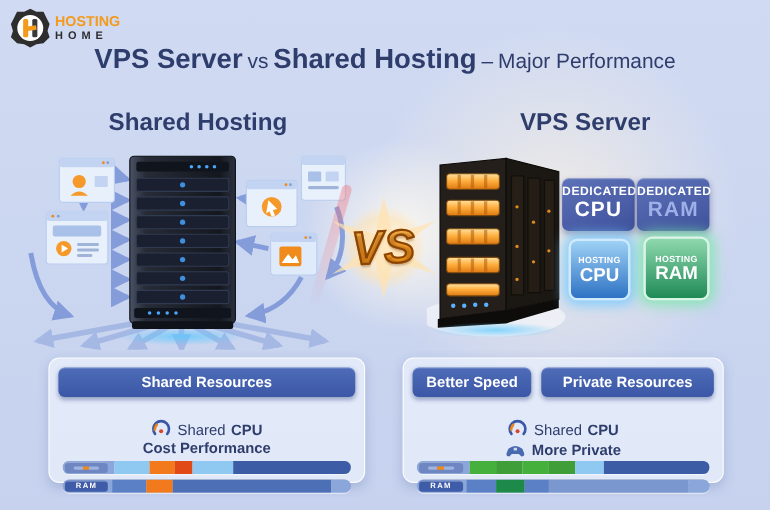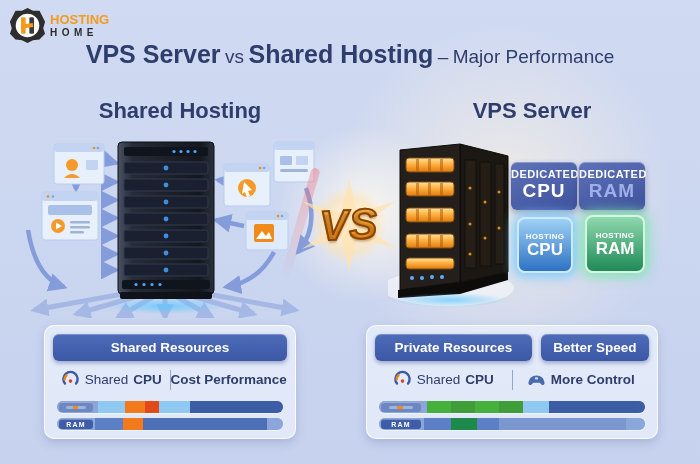--- a/index.html
+++ b/index.html
@@ -50,28 +50,28 @@
   .chip-cpu-ic{left:517px;top:217px;width:52px;height:52px;
     background:linear-gradient(180deg,#9ed1f5,#2e72c4);border:2px solid #cfeaff;
     box-shadow:0 0 12px 4px rgba(110,200,255,.85);}
   .chip-ram-ic{left:585px;top:215px;width:56px;height:54px;
     background:linear-gradient(180deg,#8fd8ae,#1f8a56);border:2px solid #d6f5e2;
     box-shadow:0 0 12px 4px rgba(120,230,170,.85);}
   
   .panel{position:absolute;top:325px;height:114px;border-radius:10px;box-sizing:border-box;padding:8px;
     background:rgba(235,241,252,.72);border:1px solid rgba(255,255,255,.85);
     box-shadow:0 4px 10px rgba(80,100,160,.25);}
-  .panel-left{left:44px;width:252px;}
+  .panel-left{left:44px;width:288px;}
   .panel-right{left:366px;width:292px;}
   .btn-row{display:flex;gap:9px;}
   .pill{flex:1;height:27px;border-radius:6px;display:flex;align-items:center;justify-content:center;cursor:pointer;
     background:linear-gradient(#4e6cb8,#3b57a6);color:#fff;font-weight:bold;font-size:13.5px;
     box-shadow:0 2px 4px rgba(40,60,120,.4), inset 0 1px 0 rgba(255,255,255,.25);}
   .pill-wide{flex:1.45;}
-  .feat-row{display:flex;align-items:center;height:33px;margin-top:2px;}
+  .feat-row{display:flex;align-items:center;height:33px;margin-top:20px;flex-direction:column;}
   .feat{flex:1;display:flex;align-items:center;justify-content:center;gap:5px;color:#2e3d6c;font-size:13.5px;}
   .f-bold{font-weight:bold;}
   .fdiv{width:1px;height:20px;background:#8fa6d4;}
   .ficon{display:inline-flex;width:19px;height:19px;}
   .bars{margin-top:1px;padding:0 4px;}
   .bar-row{position:relative;height:12px;margin:5px 0;}
   .bar-track{display:flex;height:100%;border-radius:6px;overflow:hidden;
     box-shadow:inset 0 1px 2px rgba(30,50,100,.45), 0 1px 0 rgba(255,255,255,.5);}
   .seg{height:100%;}
   .bar-chip{position:absolute;left:2px;top:1px;bottom:1px;width:15%;border-radius:3px;
@@ -367,22 +367,22 @@
             <div class="seg" style="width: 55%; background: rgb(77, 111, 182);"></div>
             <div class="seg" style="width: 7%; background: rgb(138, 166, 218);"></div>
           </div>
           <div class="bar-chip chip-dark">RAM</div>
         </div>
       </div>
   </div>
 
   <div class="panel panel-right">
     <div class="btn-row">
+      <div class="pill">Better Speed</div>
       <div class="pill pill-wide">Private Resources</div>
-      <div class="pill">Better Speed</div>
     </div>
     <div class="feat-row">
       <div class="feat">
         <span class="ficon">
           <svg viewBox="0 0 24 24" width="19" height="19">
             <path d="M5 17 A 9 9 0 1 1 19 17" stroke="#3a57a5" stroke-width="3" fill="none" stroke-linecap="round"></path>
             <path d="M4.6 12 A 9 9 0 0 1 7 6.5" stroke="#e8861a" stroke-width="3" fill="none" stroke-linecap="round"></path>
             <circle cx="12" cy="14" r="2.3" fill="#d6452a"></circle>
           </svg>
         </span>
@@ -390,21 +390,21 @@
         <span class="f-bold">CPU</span>
       </div>
       <div class="fdiv"></div>
       <div class="feat">
         <span class="ficon">
           <svg viewBox="0 0 24 24" width="19" height="19">
             <path d="M4 10 Q12 4 20 10 L22 15 Q23 19 19 19 L16 16 H8 L5 19 Q1 19 2 15 Z" fill="#4a6ab0"></path>
             <rect x="10" y="9" width="4" height="3" rx="1" fill="#cdd8f1"></rect>
           </svg>
         </span>
-        <span class="f-bold">More Control</span>
+        <span class="f-bold">More Private</span>
       </div>
     </div>
     <div class="bars">
         <div class="bar-row">
           <div class="bar-track">
             <div class="seg" style="width: 18%; background: rgb(138, 166, 218);"></div>
             <div class="seg" style="width: 9%; background: rgb(69, 177, 60);"></div>
             <div class="seg" style="width: 9%; background: rgb(63, 158, 55);"></div>
             <div class="seg" style="width: 9%; background: rgb(69, 177, 60);"></div>
             <div class="seg" style="width: 9%; background: rgb(63, 158, 55);"></div>

